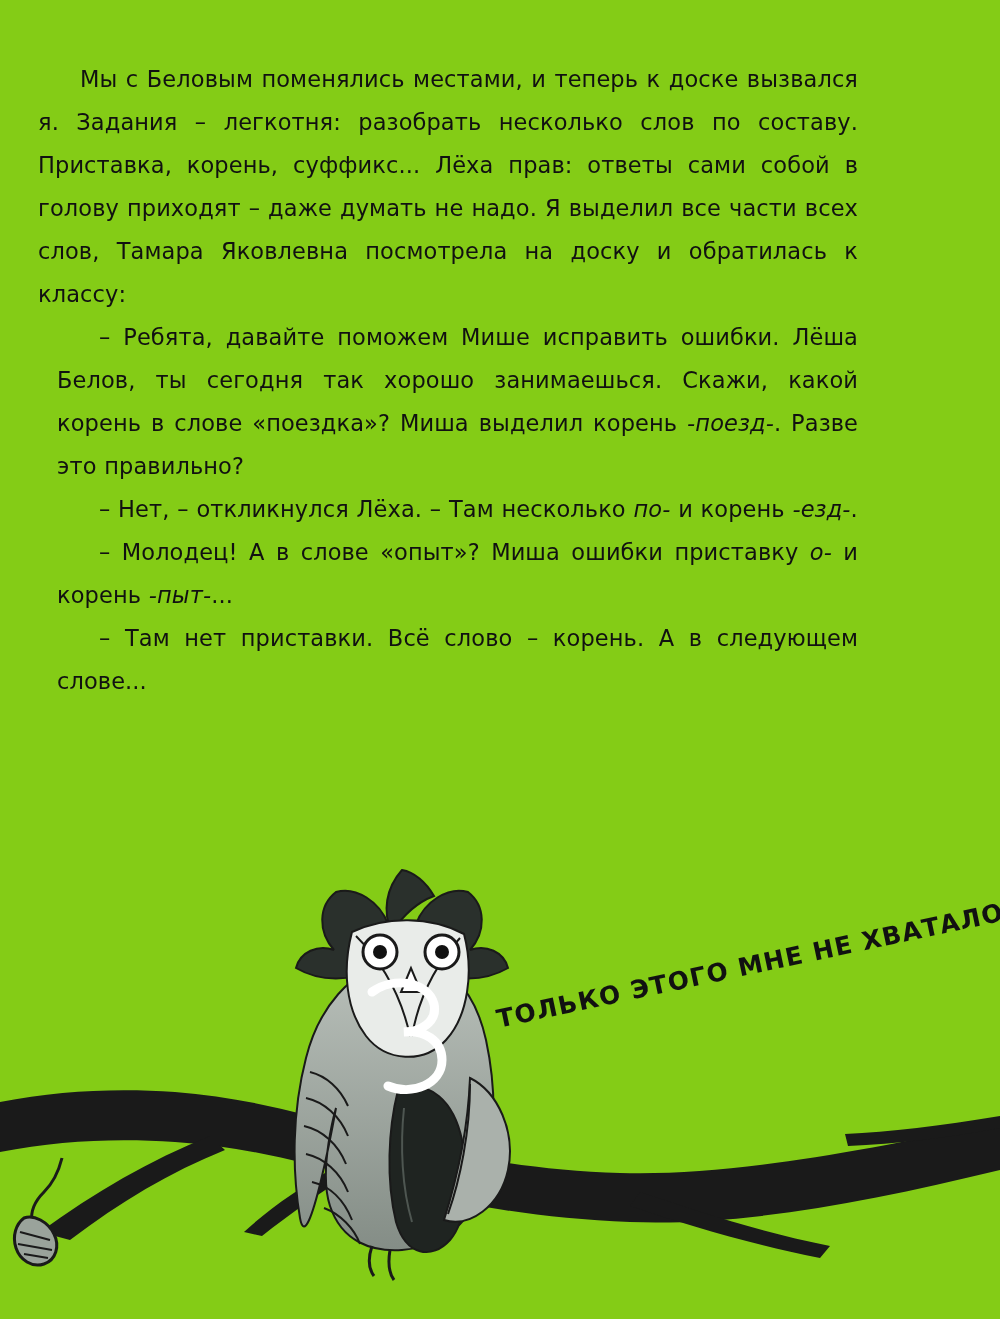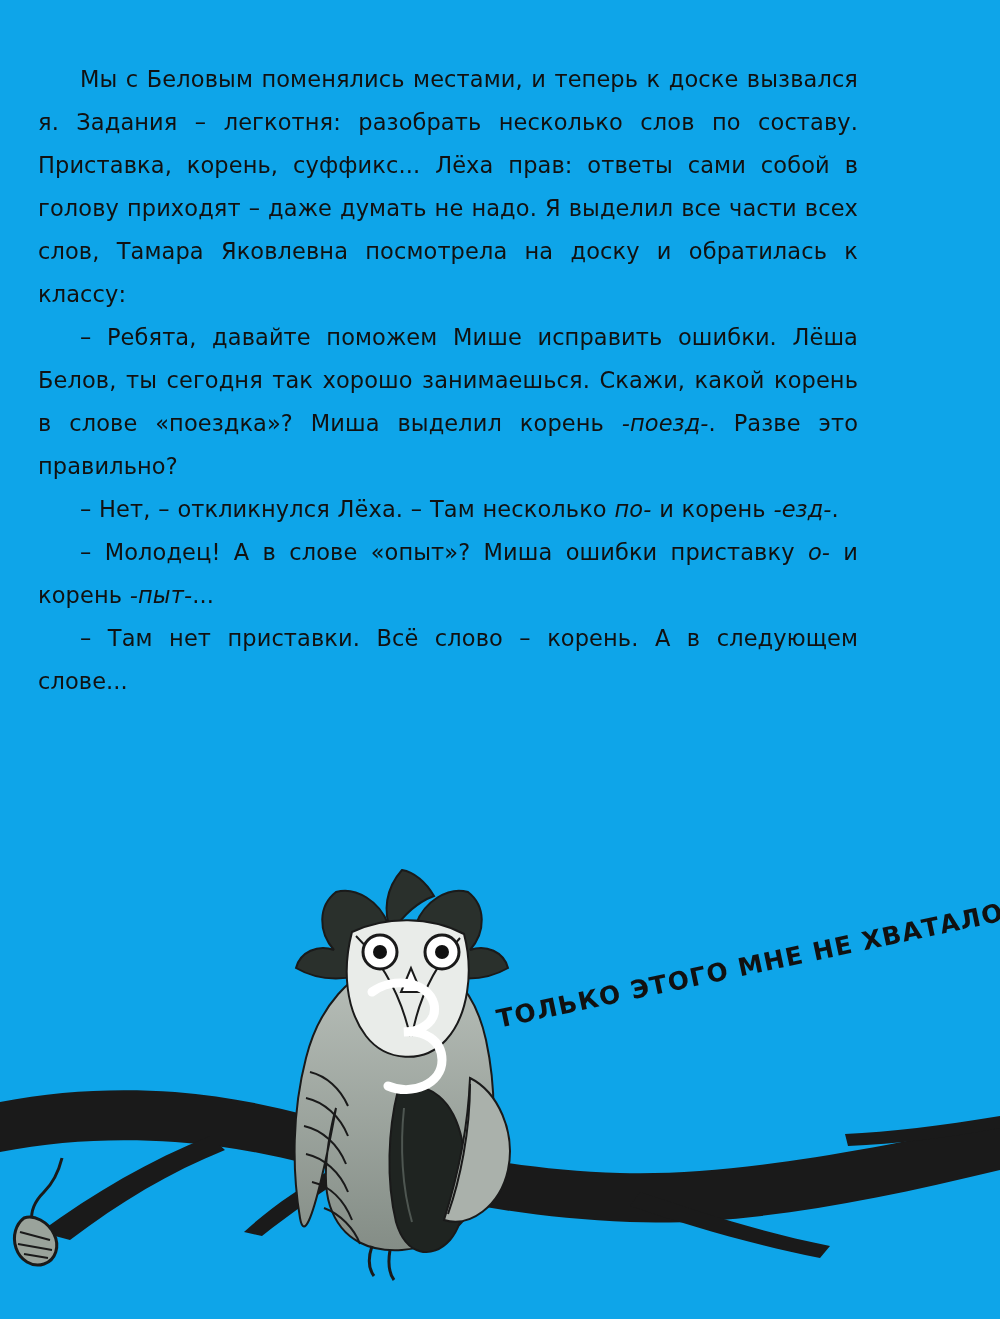--- a/index.html
+++ b/index.html
@@ -11,39 +11,40 @@
     width: 1000px;
     height: 1319px;
     position: relative;
     overflow: hidden;
     font-family: "DejaVu Sans", sans-serif;
     color: #111111;
   }
   .page {
     position: absolute;
     inset: 0;
-    background: #0ea5e9;
+    background: #84cc16;
   }
   .text-block {
     position: absolute;
     left: 38px;
     top: 58px;
     width: 820px;
   }
   p.para {
     margin: 0;
     font-size: 22.5px;
     line-height: 43px;
     text-align: justify;
     text-indent: 42px;
     letter-spacing: 0.1px;
     word-spacing: 0.5px;
   }
   p.para.dialogue {
     text-indent: 42px;
+    margin-left: 19px;
   }
   p.para i {
     font-style: italic;
   }
   .illustration {
     position: absolute;
     left: 0;
     top: 840px;
     width: 1000px;
     height: 479px;

